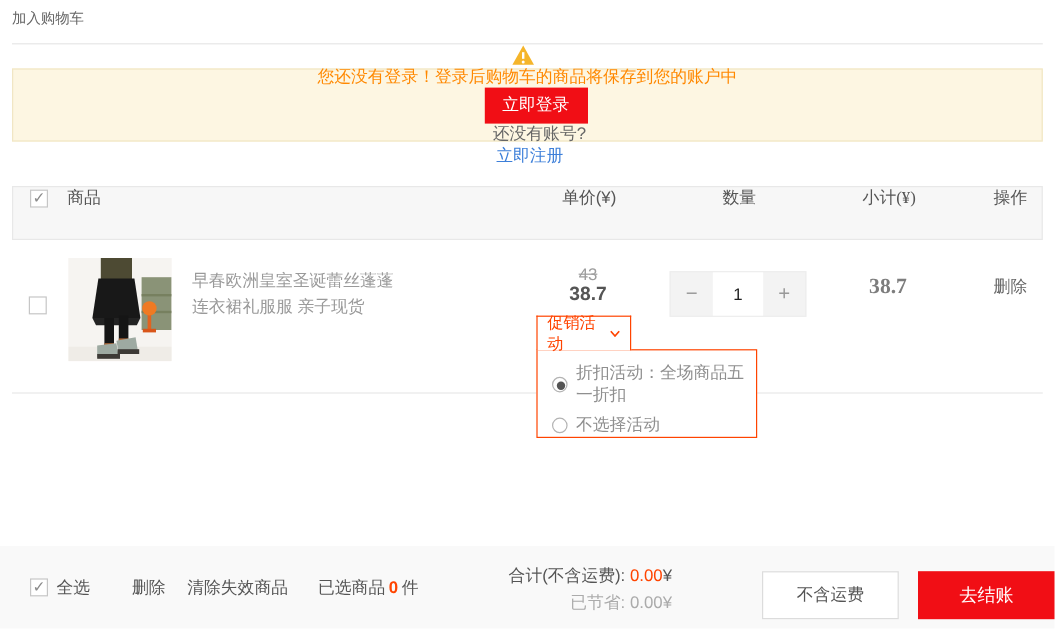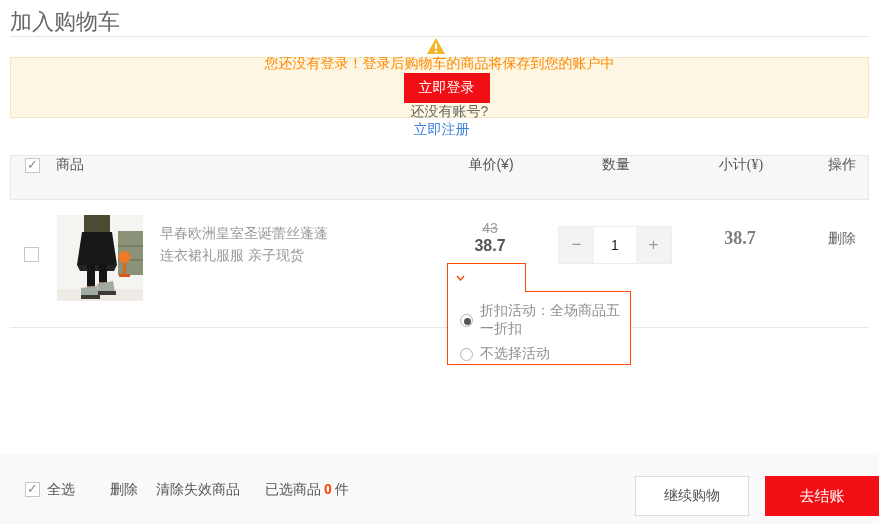--- a/index.html
+++ b/index.html
@@ -1,20 +1,20 @@
 <!DOCTYPE html>
 <html><head>
 <meta charset="utf-8">
 <style>
   * { margin:0; padding:0; box-sizing:border-box; }
   html,body { width:879px; height:524px; background:#fff;
     font-family:"Liberation Sans","DejaVu Sans",sans-serif; }
   .page { position:relative; width:879px; height:524px; overflow:hidden; background:#fff; }
 
-  .page-title { position:absolute; left:10px; top:7px; font-size:22px; color:#666; }
+  .page-title { position:absolute; left:10px; top:7px; font-size:12px; color:#666; }
   .top-divider { position:absolute; left:10px; top:36px; width:859px; border-top:1px solid #e6e6e6; }
 
   
   .banner { position:absolute; left:10px; top:57px; width:859px; height:61px;
     background:#fdf6e2; border:1px solid #f1e6c4; display:flex; align-items:center;
     justify-content:center; font-size:14px;flex-direction:column; }
   .warn-icon { display:inline-flex; margin-right:7px; }
   .banner-msg { color:#ff8800; }
   .login-btn { margin-left:14px; background:#f10e15; color:#fff; border:none;
     font-size:14px; padding:6px 15px; cursor:pointer; font-family:inherit; }
@@ -168,20 +168,21 @@
     </div>
     <div class="col-subtotal">
       <div class="sub-val">38.7</div>
     </div>
     <div class="col-action">
       <a class="del-link" href="#">删除</a>
     </div>
   </div>
 
   <div class="promo-tab">
+    <span>促销活动</span>
     <span style="display:inline-flex;">
       <svg width="9" height="6" viewBox="0 0 9 6">
           <polyline points="1,1 4.5,5 8,1" fill="none" stroke="#ff4400" stroke-width="1.4"></polyline>
         </svg>
     </span>
   </div>
   <div class="promo-panel">
     <div class="radio-row">
       <span class="radio selected"></span>
       <span>折扣活动：全场商品五一折扣</span>
@@ -195,17 +196,27 @@
   <div class="footer">
     <div class="foot-left">
       <span class="cb checked"></span>
       <span class="sel-all-label">全选</span>
       <a class="foot-link gap35" href="#">删除</a>
       <a class="foot-link gap18" href="#">清除失效商品</a>
       <span class="gap25">
         <span>已选商品</span><span class="count-red">0</span><span>件</span>
       </span>
     </div>
-    <button class="continue-btn">继续购物</button>
+    <div class="totals">
+      <div class="total-line">
+        <span>合计(不含运费):</span>
+        <span class="total-red">0.00</span><span>¥</span>
+      </div>
+      <div class="saved-line">
+        <span>已节省:</span>
+        <span>0.00¥</span>
+      </div>
+    </div>
+    <button class="continue-btn">不含运费</button>
     <button class="checkout-btn">去结账</button>
   </div>
 
 </div>
 
 </body></html>

